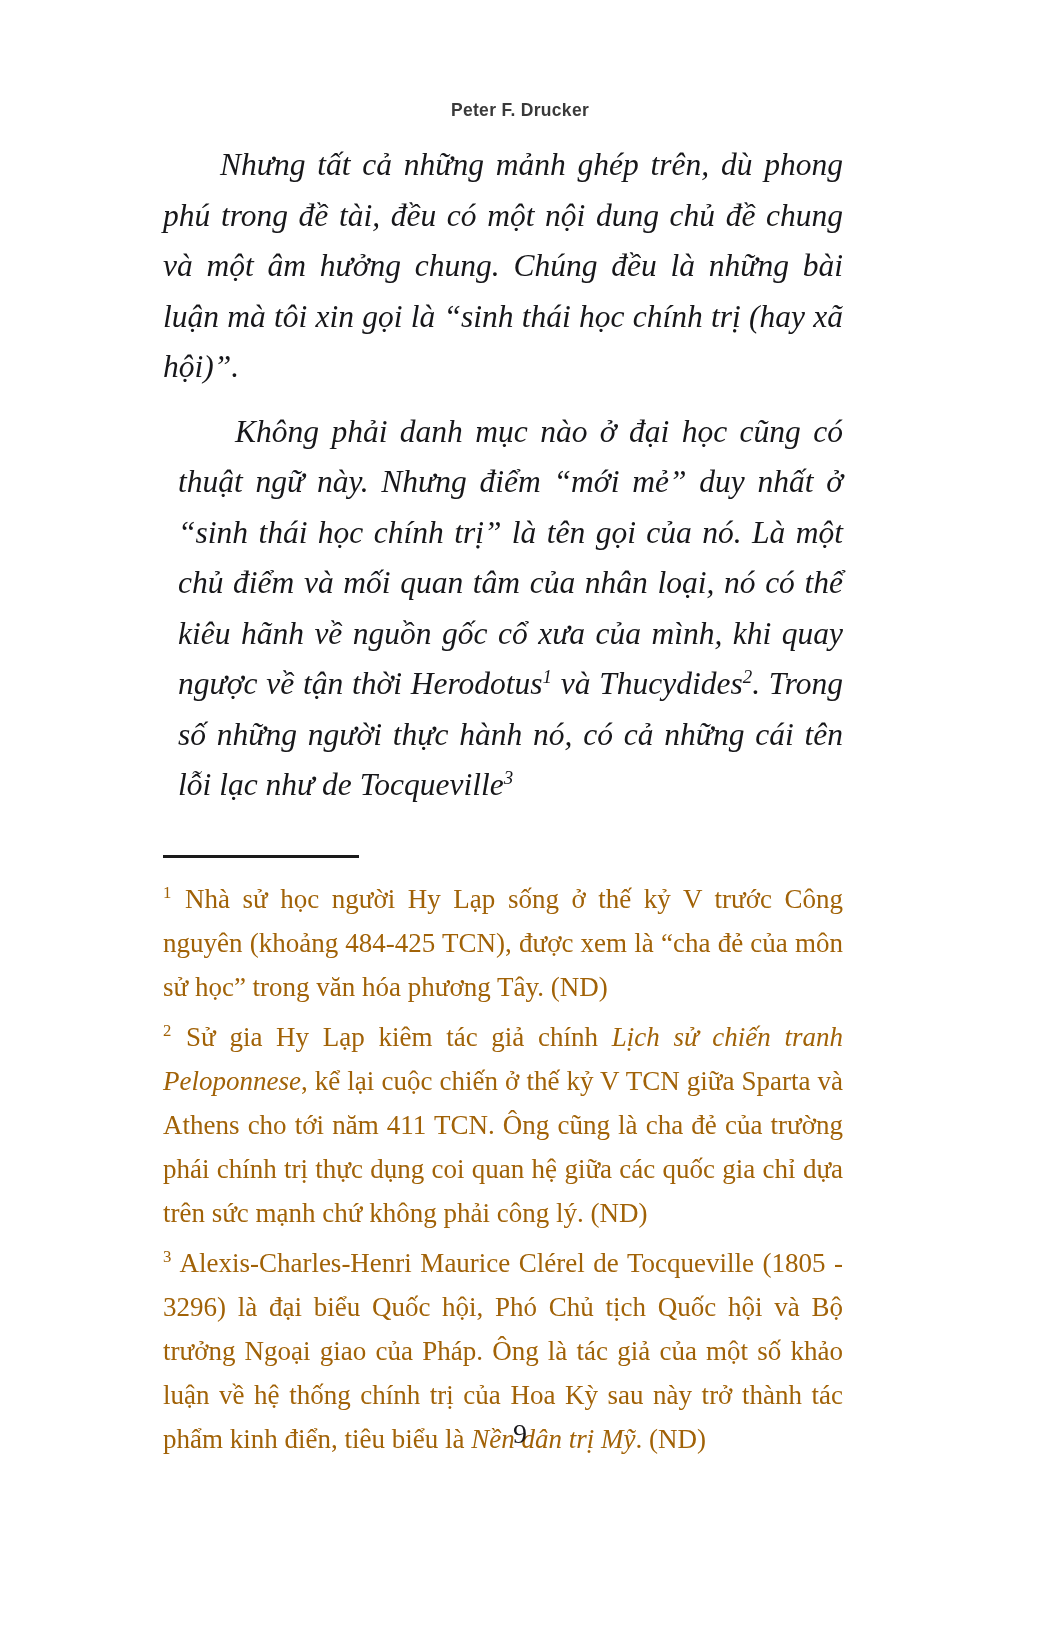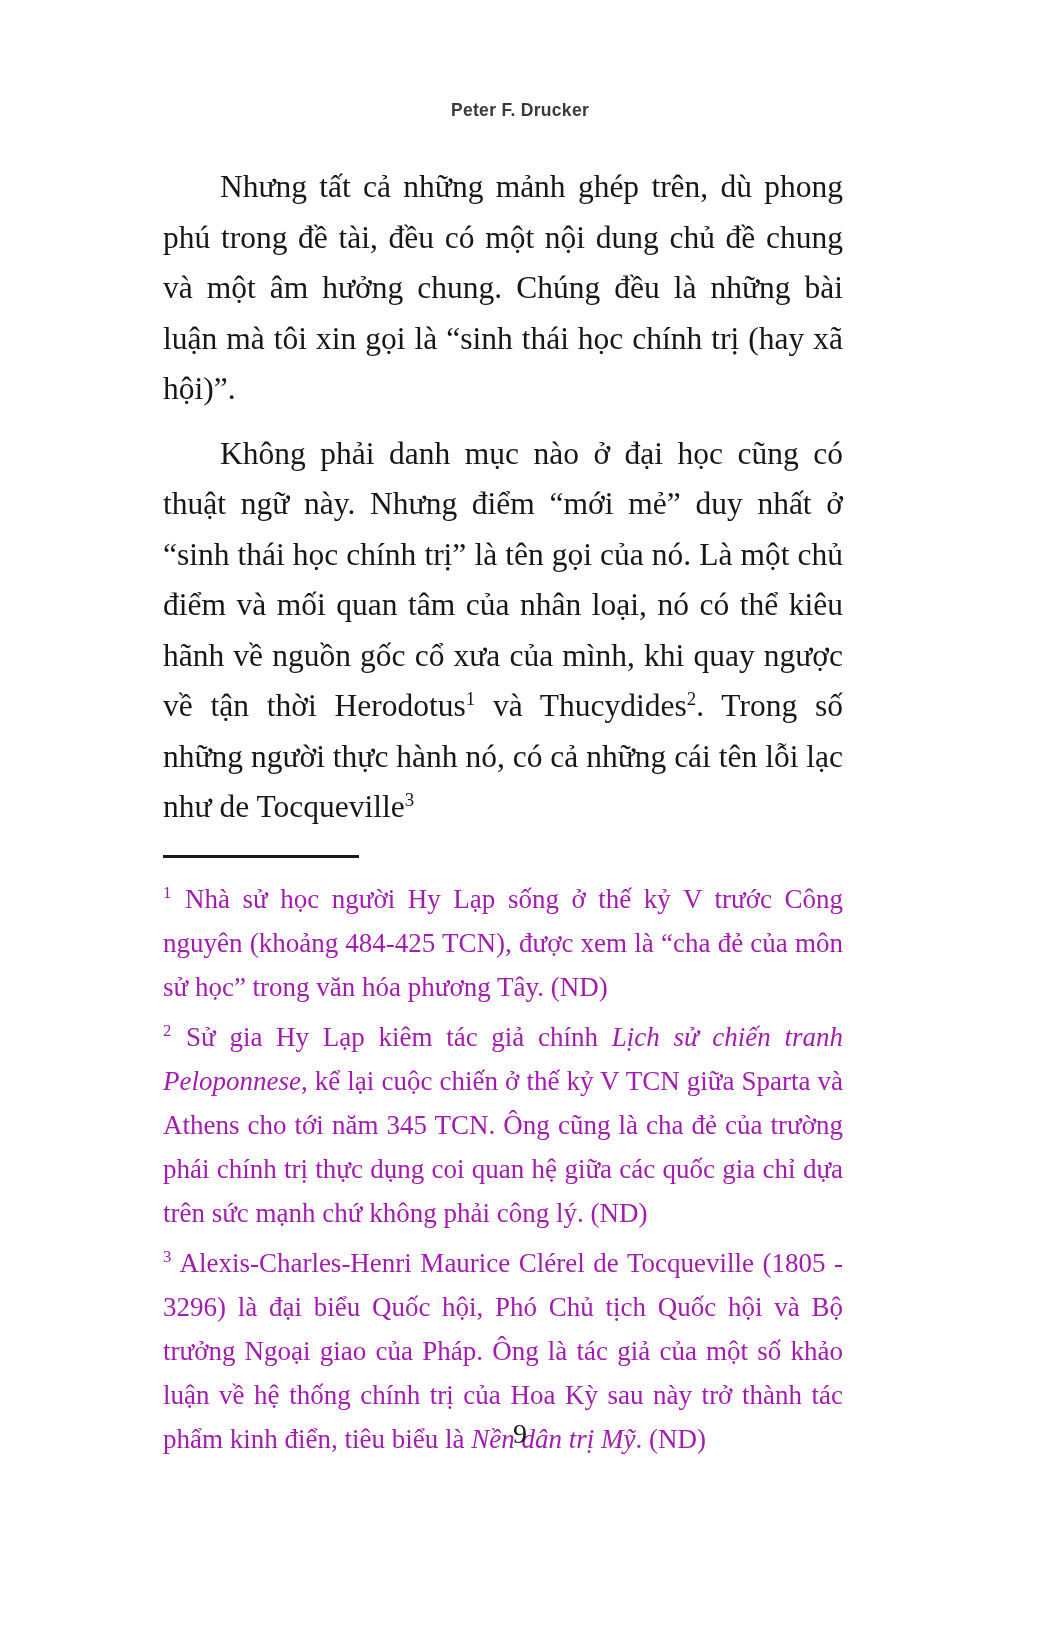--- a/index.html
+++ b/index.html
@@ -27,38 +27,40 @@
     font-family: "Liberation Sans", sans-serif;
     font-size: 17.5px;
     font-weight: 600;
     letter-spacing: 0.3px;
     color: #3a3a3a;
   }
 
   
   .content {
     position: absolute;
-    top: 162px;
+    top: 140px;
     left: 163px;
     width: 680px;
+    font-style: italic;
   }
 
   .body-par {
     font-family: "Liberation Serif", "DejaVu Serif", serif;
     font-size: 31.5px;
     line-height: 50.5px;
     color: #17171a;
     text-align: justify;
     text-justify: inter-word;
     margin: 0 0 14px 0;
     text-indent: 57px;
     hyphens: none;
   }
   .body-par.last {
     margin-bottom: 0;
+    margin-left: 15px;
   }
 
   sup.fn-ref {
     font-size: 0.60em;
     vertical-align: super;
     line-height: 0;
   }
 
   
   .footnotes {
@@ -70,21 +72,21 @@
   .fn-rule {
     width: 196px;
     height: 0;
     border-top: 3px solid #1a1a1a;
     margin: 0 0 19px 0;
   }
   .footnote {
     font-family: "Liberation Serif", "DejaVu Serif", serif;
     font-size: 27px;
     line-height: 44px;
-    color: #a21caf;
+    color: #a16207;
     text-align: justify;
     text-justify: inter-word;
     margin: 0 0 6px 0;
     hyphens: none;
   }
   .footnote:last-child { margin-bottom: 0; }
   .footnote sup {
     font-size: 0.62em;
     vertical-align: super;
     line-height: 0;
@@ -119,20 +121,20 @@
 
     <p class="body-par last"><span>Không phải danh mục nào ở đại học cũng có thuật ngữ này. Nhưng điểm “mới mẻ” duy nhất ở “sinh thái học chính trị” là tên gọi của nó. Là một chủ điểm và mối quan tâm của nhân loại, nó có thể kiêu hãnh về nguồn gốc cổ xưa của mình, khi quay ngược về tận thời Herodotus</span><sup class="fn-ref">1</sup><span> và Thucydides</span><sup class="fn-ref">2</sup><span>. Trong số những người thực hành nó, có cả những cái tên lỗi lạc như de Tocqueville</span><sup class="fn-ref">3</sup></p>
   </div>
 
   <div class="footnotes">
 
     <div class="fn-rule"></div>
 
     <p class="footnote"><sup>1</sup><span> Nhà sử học người Hy Lạp sống ở thế kỷ V trước Công nguyên (khoảng 484-425 TCN), được xem là “cha đẻ của môn sử học” trong văn hóa phương Tây. (ND)</span></p>
 
-    <p class="footnote"><sup>2</sup><span> Sử gia Hy Lạp kiêm tác giả chính </span><i>Lịch sử chiến tranh Peloponnese</i><span>, kể lại cuộc chiến ở thế kỷ V TCN giữa Sparta và Athens cho tới năm 345 TCN. Ông cũng là cha đẻ của trường phái chính trị thực dụng coi quan hệ giữa các quốc gia chỉ dựa trên sức mạnh chứ không phải công lý. (ND)</span></p>
+    <p class="footnote"><sup>2</sup><span> Sử gia Hy Lạp kiêm tác giả chính </span><i>Lịch sử chiến tranh Peloponnese</i><span>, kể lại cuộc chiến ở thế kỷ V TCN giữa Sparta và Athens cho tới năm 411 TCN. Ông cũng là cha đẻ của trường phái chính trị thực dụng coi quan hệ giữa các quốc gia chỉ dựa trên sức mạnh chứ không phải công lý. (ND)</span></p>
 
     <p class="footnote"><sup>3</sup><span> Alexis-Charles-Henri Maurice Clérel de Tocqueville (1805 - 3296) là đại biểu Quốc hội, Phó Chủ tịch Quốc hội và Bộ trưởng Ngoại giao của Pháp. Ông là tác giả của một số khảo luận về hệ thống chính trị của Hoa Kỳ sau này trở thành tác phẩm kinh điển, tiêu biểu là </span><i>Nền dân trị Mỹ</i><span>. (ND)</span></p>
   </div>
 
   <div class="folio">9</div>
 
 </div>
 
 </body></html>

